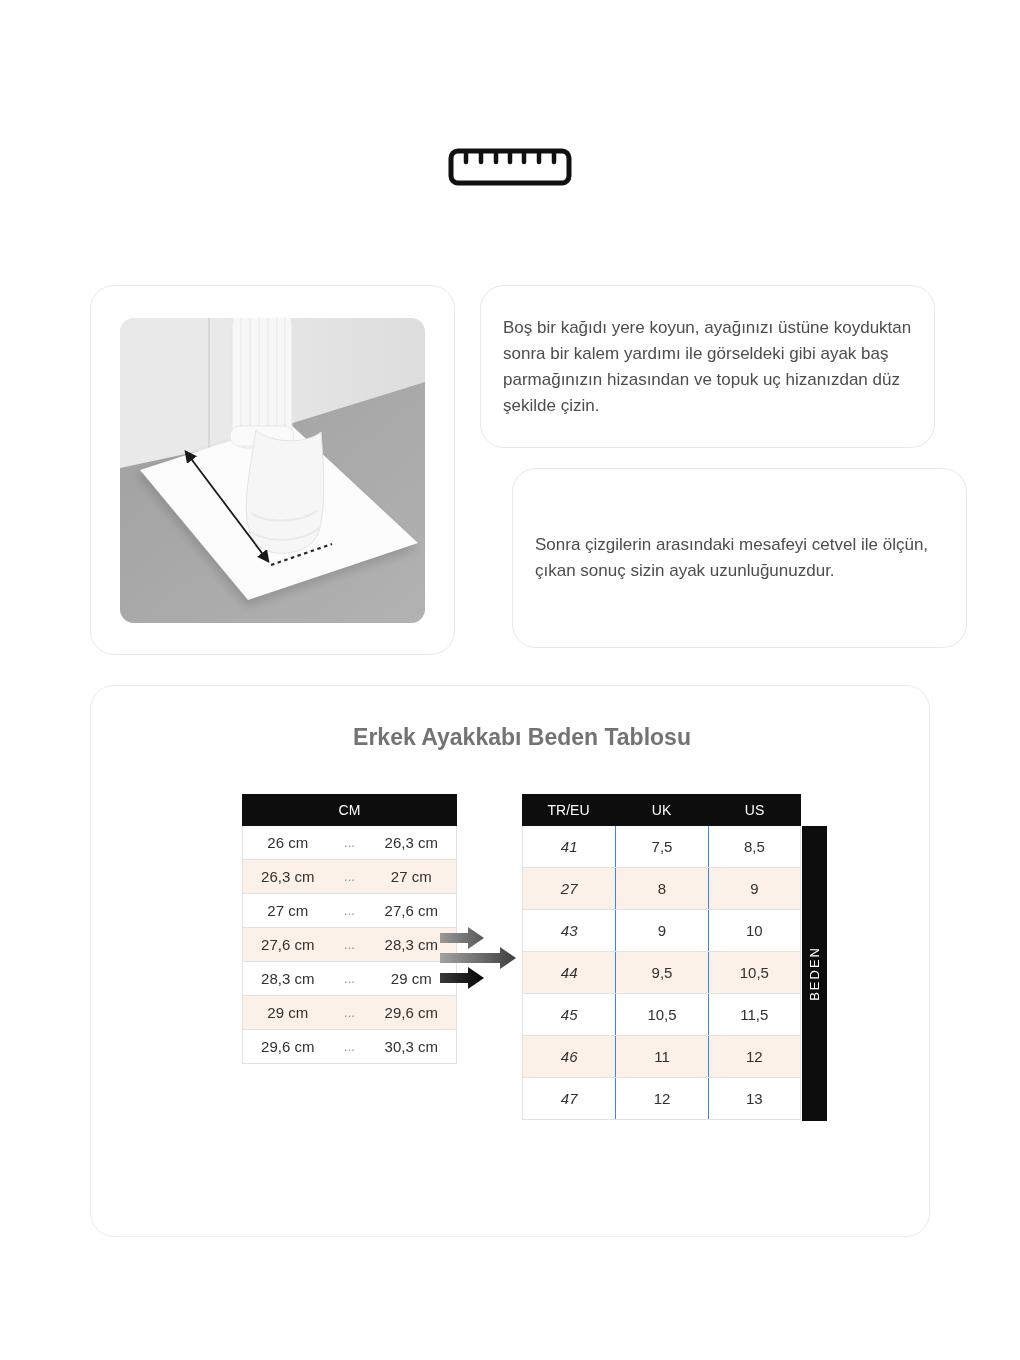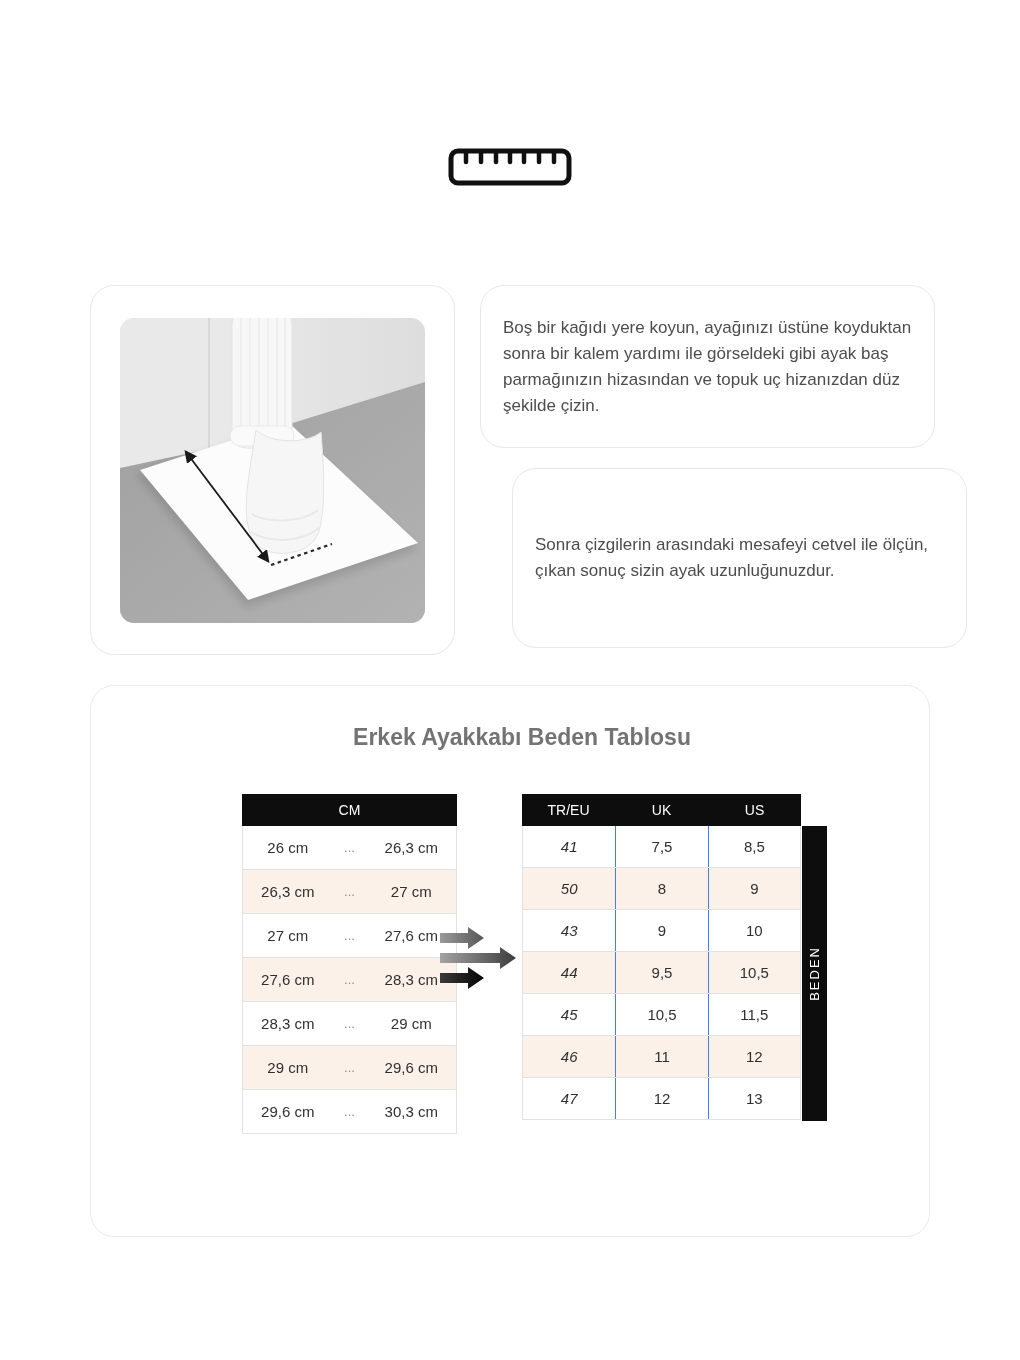--- a/index.html
+++ b/index.html
@@ -31,21 +31,21 @@
   
   .size-card { position:absolute; left:90px; top:685px; width:840px; height:552px;
     border-color:#ebebeb; }
   .size-title { position:absolute; top:38px; left:12px; width:100%;
     text-align:center; font-size:23px; font-weight:700; color:#737373; }
 
   .tbl-header { background:#0d0d0d; color:#fff; font-size:14px; height:32px; }
 
   .cm-table { position:absolute; left:115px; top:108px; width:215px;margin-left:36px; }
   .cm-table .tbl-header { display:flex; align-items:center; justify-content:center; }
-  .cm-row { height:44px; display:grid; grid-template-columns:1fr 34px 1fr;
+  .cm-row { height:34px; display:grid; grid-template-columns:1fr 34px 1fr;
     align-items:center; border:1px solid #e2e2e2; border-top:none; background:#fff; }
   .cm-row.alt { background:#fcf1e8; }
   .cm-cell { text-align:center; font-size:15px; color:#303030; }
   .dots { text-align:center; font-size:13px; color:#8f8f8f; }
 
   .size-table { position:absolute; left:431px; top:108px; width:279px; }
   .size-table .tbl-header { display:grid; grid-template-columns:1fr 1fr 1fr;
     align-items:center; }
   .size-table .tbl-header span { text-align:center; }
   .size-row { height:42px; display:grid; grid-template-columns:1fr 1fr 1fr;
@@ -219,21 +219,21 @@
         <span>UK</span>
         <span>US</span>
       </div>
 
       <div class="size-row">
         <span class="size-cell c0">41</span>
         <span class="size-cell">7,5</span>
         <span class="size-cell">8,5</span>
       </div>
       <div class="size-row alt">
-        <span class="size-cell c0">50</span>
+        <span class="size-cell c0">27</span>
         <span class="size-cell">8</span>
         <span class="size-cell">9</span>
       </div>
       <div class="size-row">
         <span class="size-cell c0">43</span>
         <span class="size-cell">9</span>
         <span class="size-cell">10</span>
       </div>
       <div class="size-row alt">
         <span class="size-cell c0">44</span>

